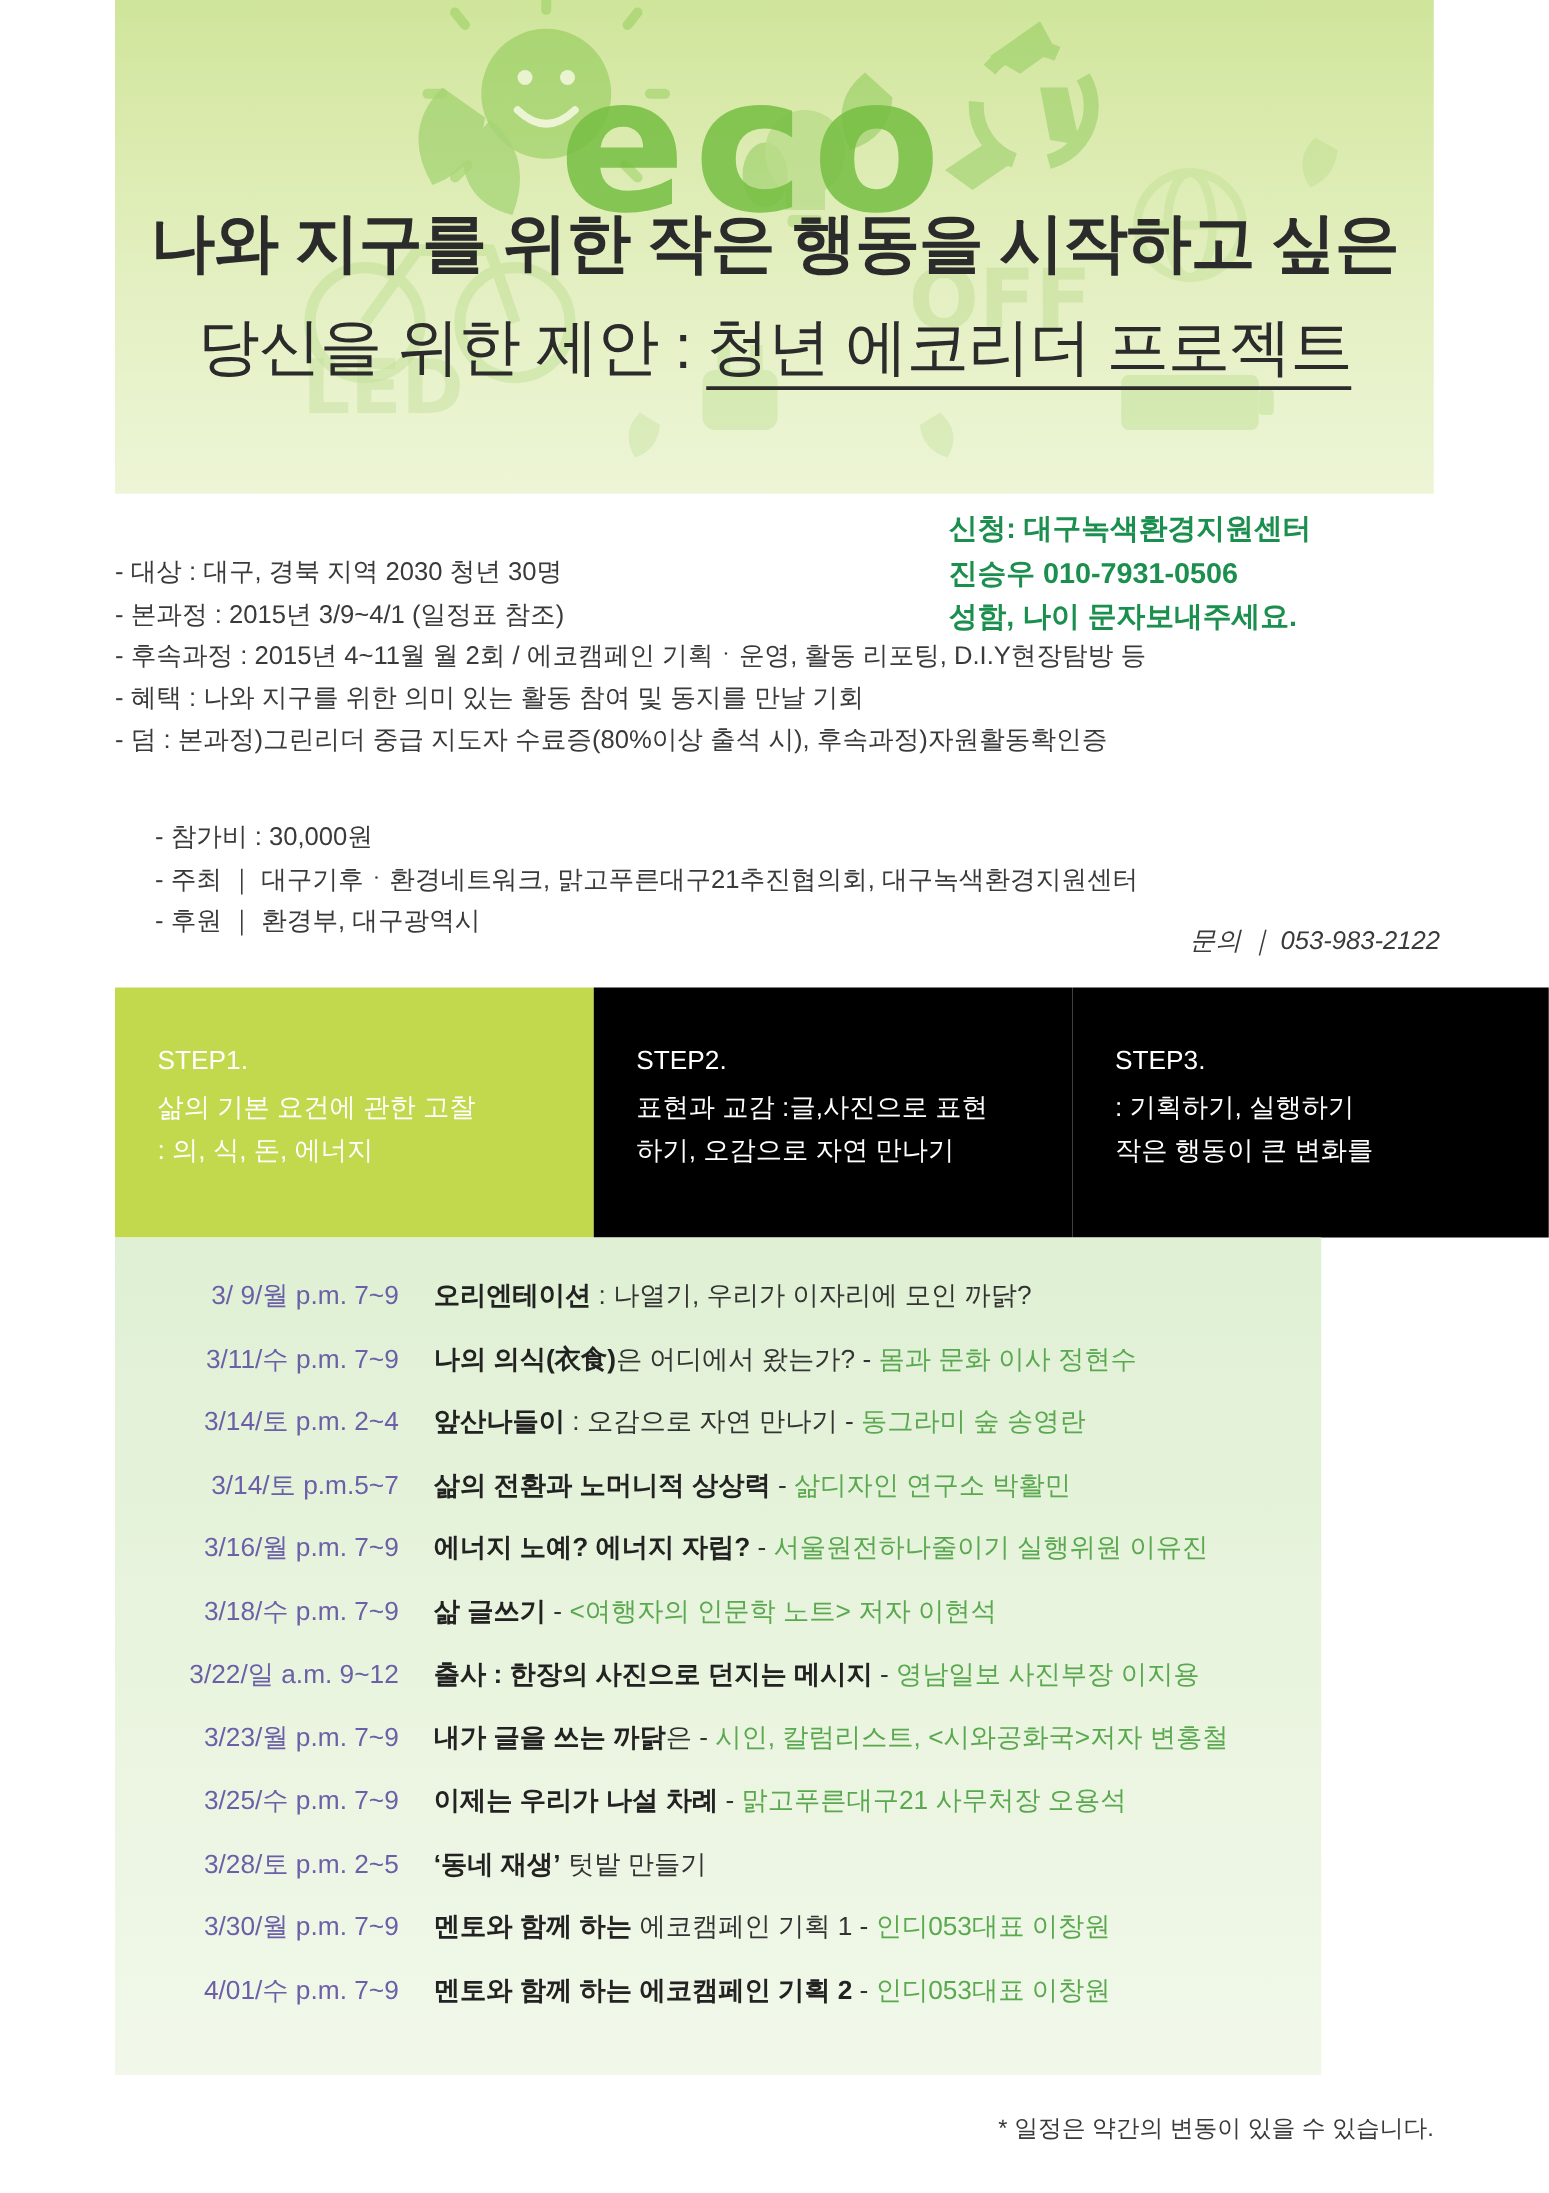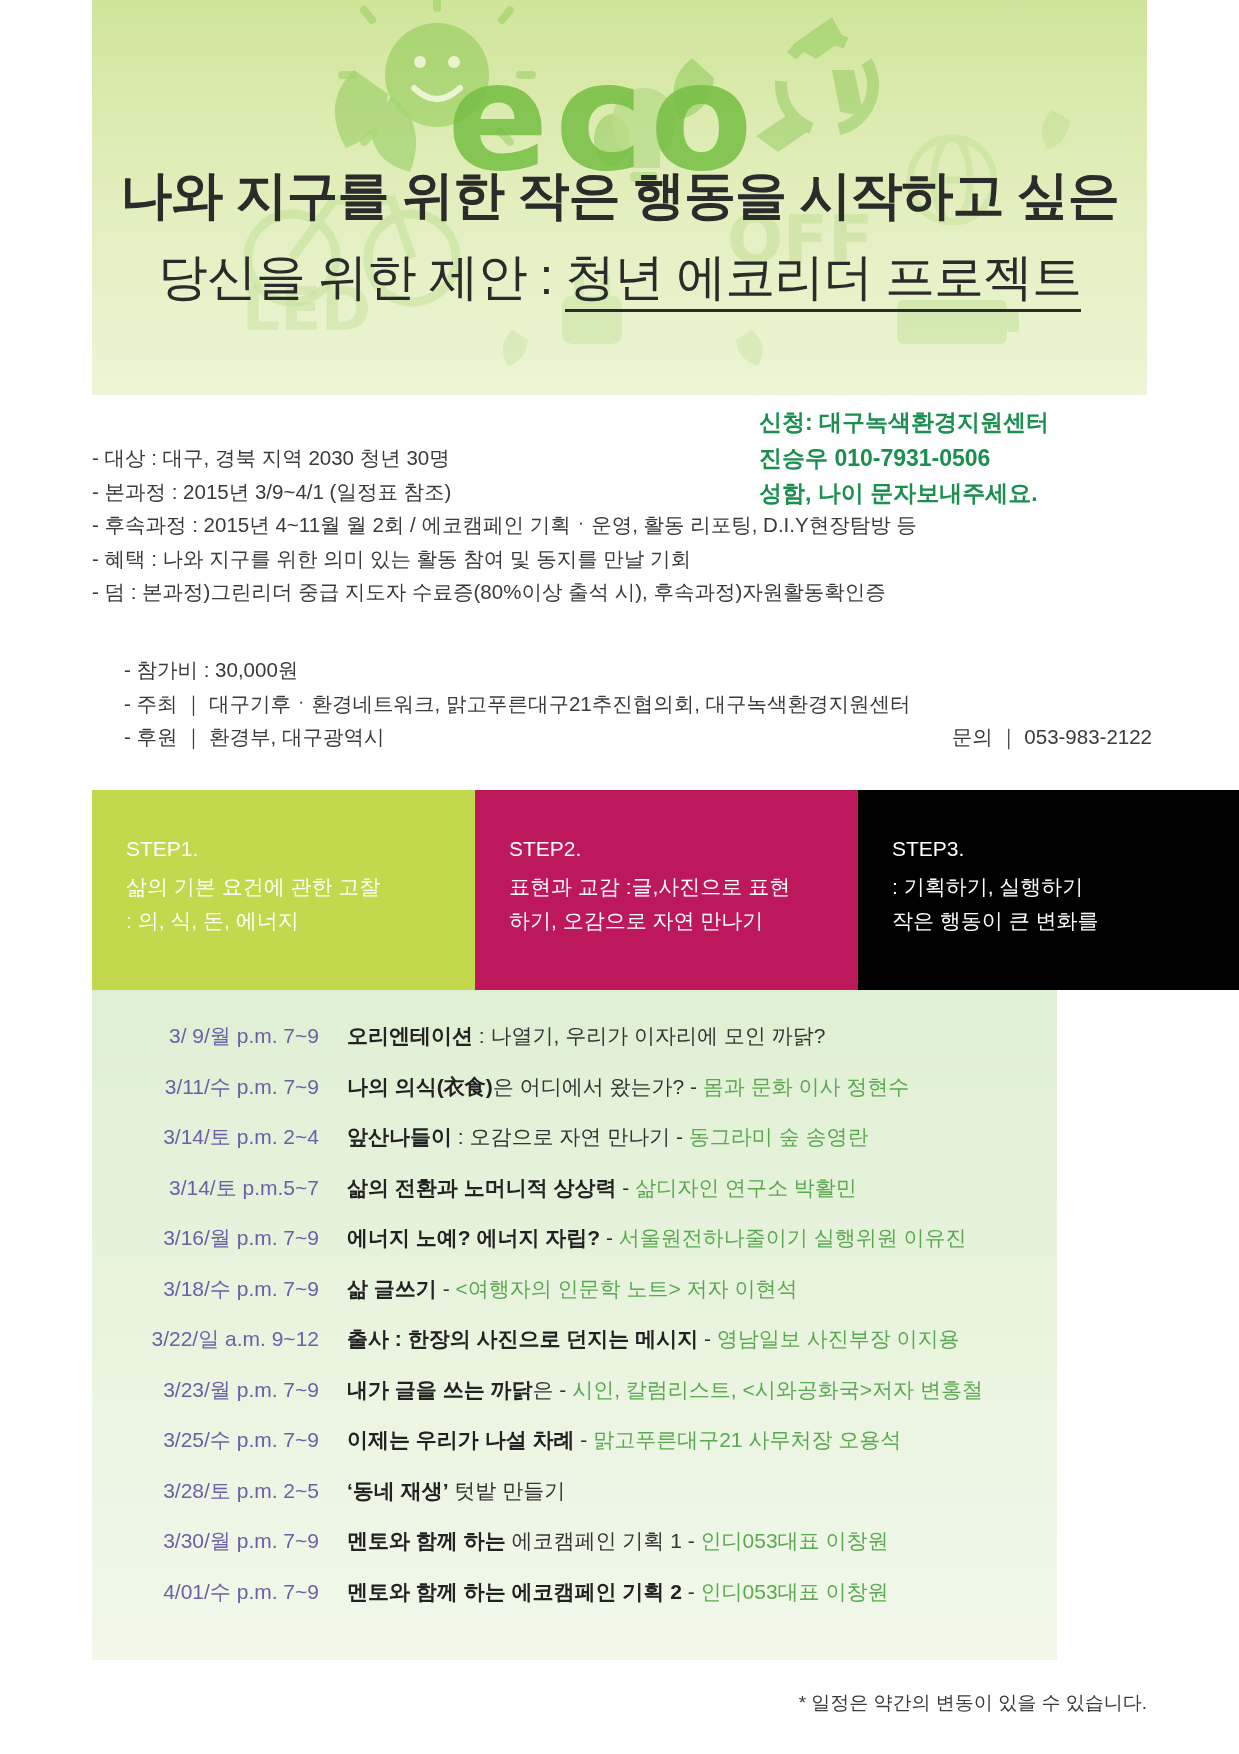--- a/index.html
+++ b/index.html
@@ -114,42 +114,43 @@
   }
   .info2 .row {
     margin-bottom: 13px;
     white-space: nowrap;
     position: relative;
     margin-left: 32px;
   }
   .inquiry {
     position: absolute;
     right: 0;
-    top: 0;
+    top: 16px;
+    font-style: italic;
   }
 
   
   .steps {
     position: absolute;
     left: 92px;
     top: 790px;
     width: 1149px;
     height: 200px;
     display: flex;
   }
   .step {
     flex: 1;
     padding: 42px 0 0 34px;
     color: #ffffff;
     font-size: 21px;
     line-height: 1.62;
   }
   .step .title { margin-bottom: 4px; }
   .step-1 { background: #c2d94e; }
-  .step-2 { background: #be185d; }
+  .step-2 { background: #000000; }
   .step-3 { background: #000000; }
 
   
   .schedule {
     position: absolute;
     left: 92px;
     top: 990px;
     width: 965px;
     height: 670px;
     background: linear-gradient(180deg, #dff0d4 0%, #e9f4de 50%, #f1f8ea 100%);

